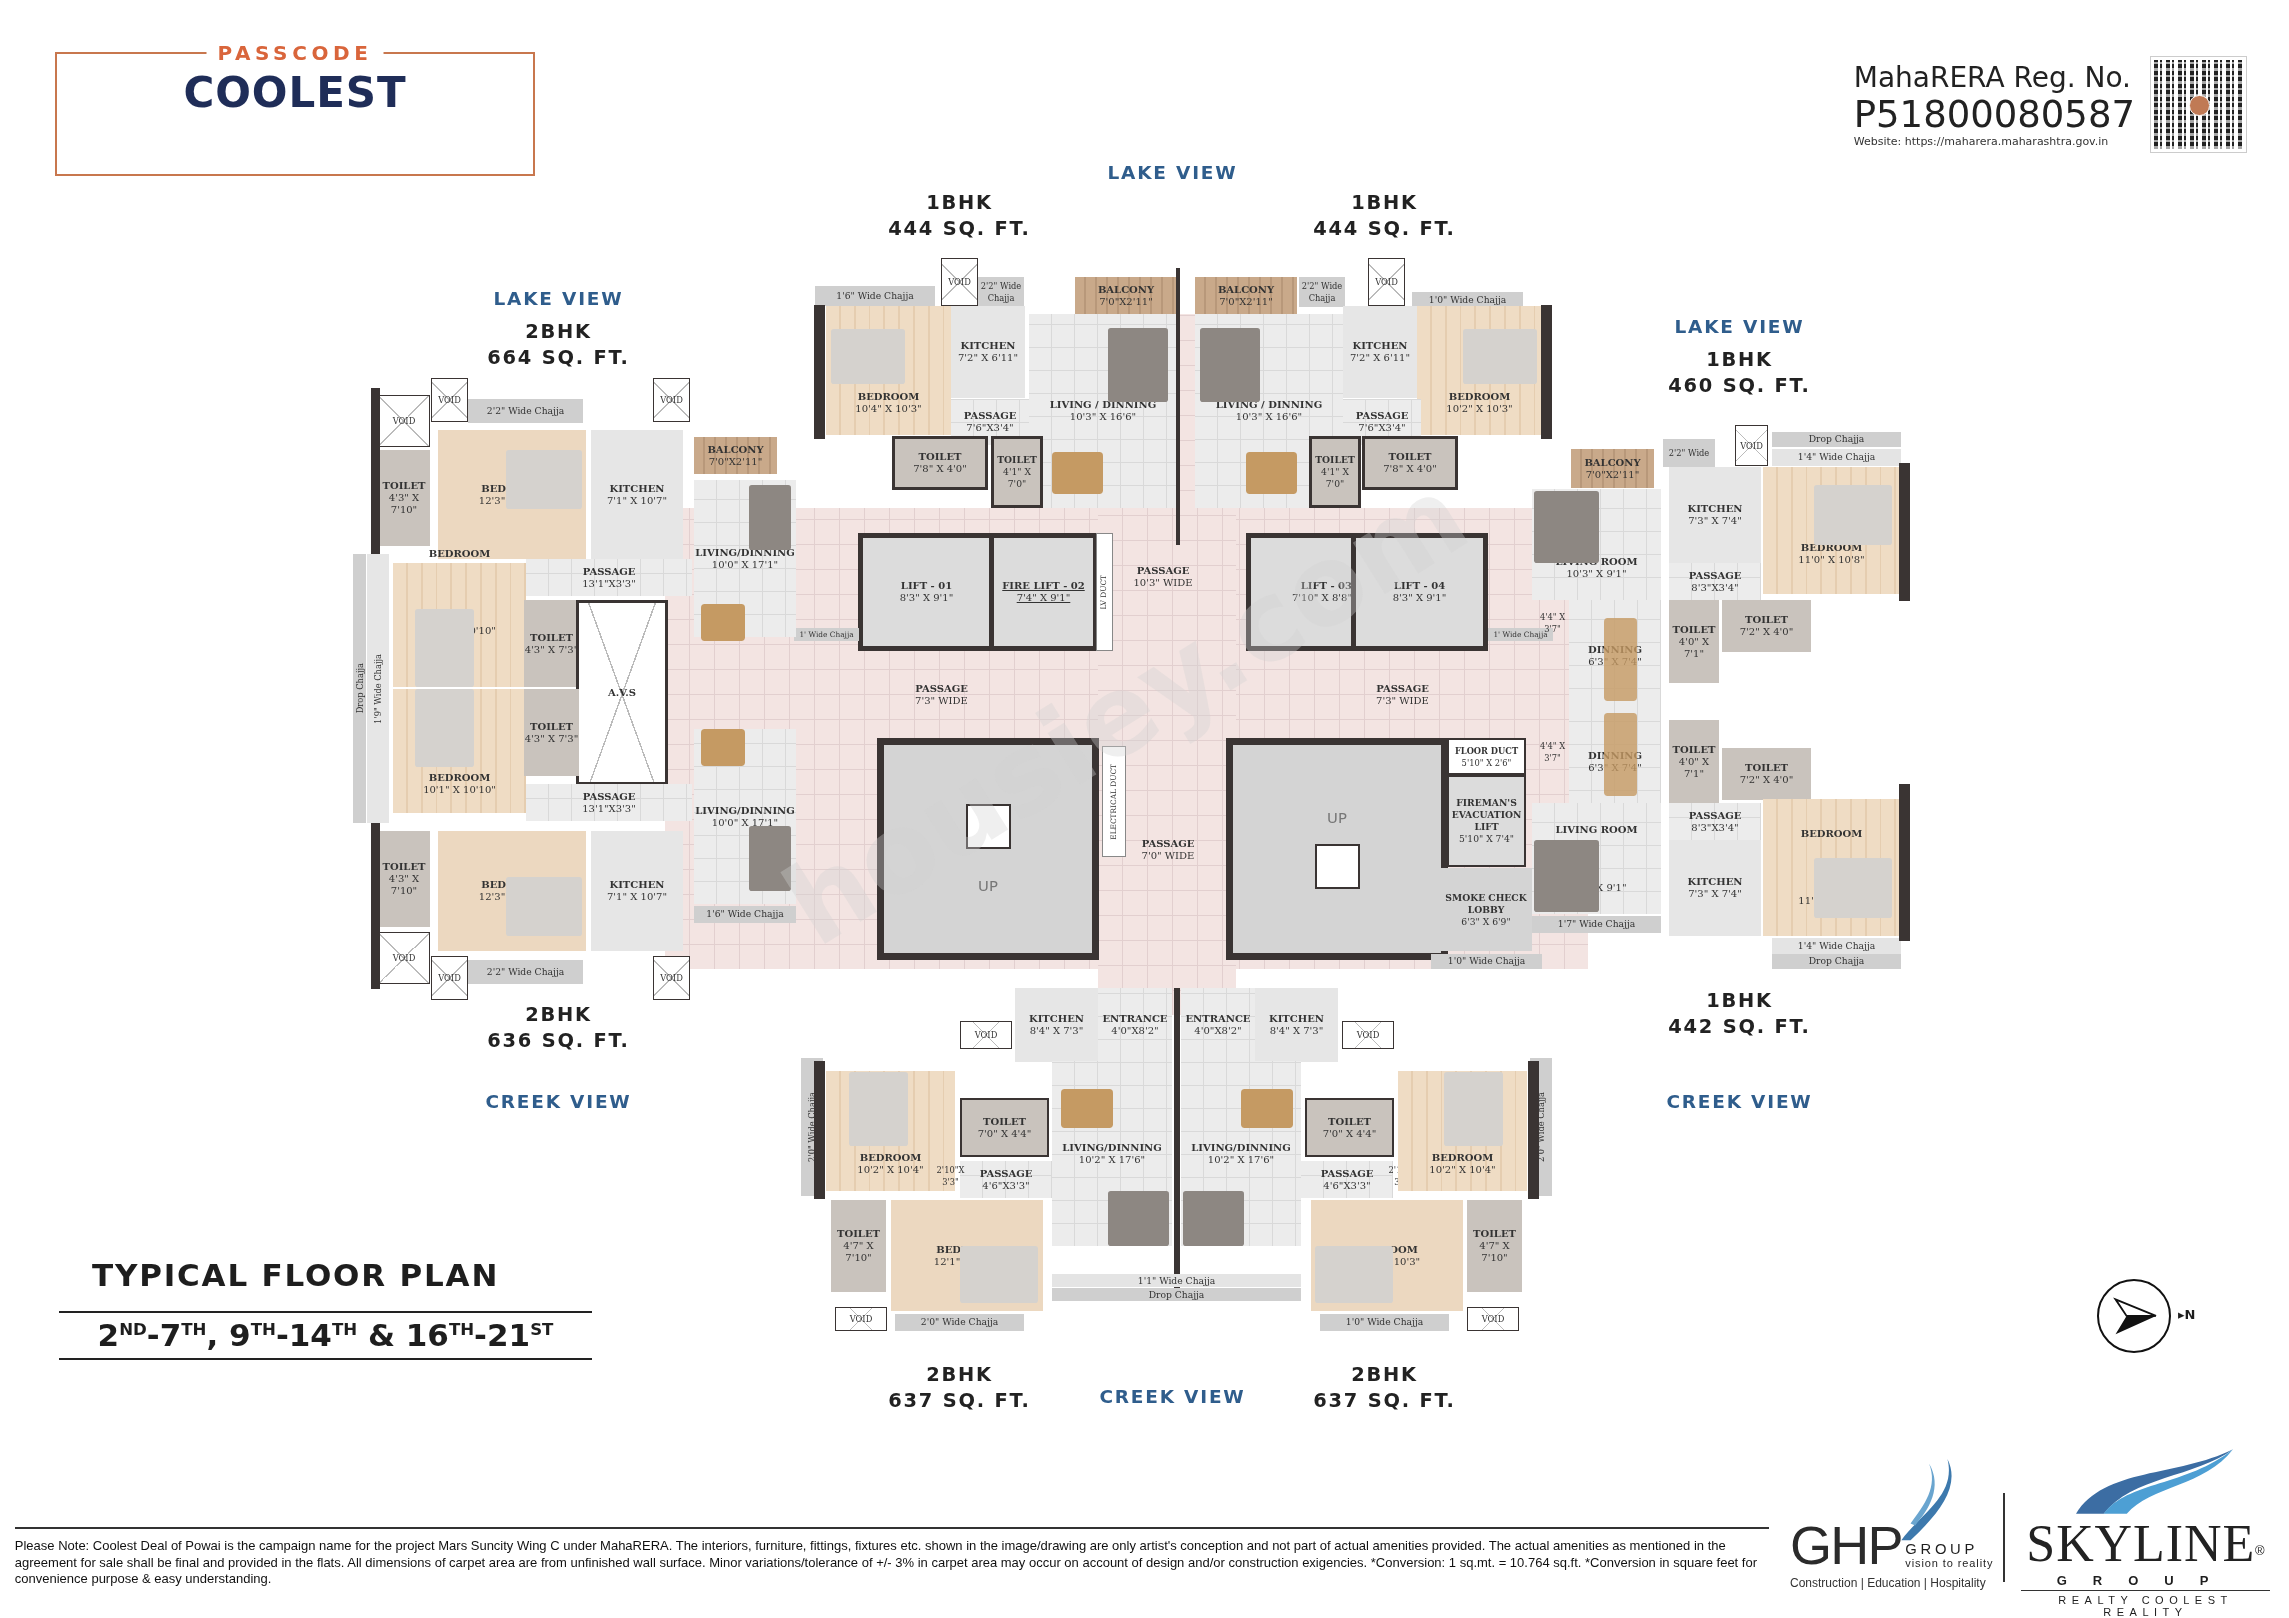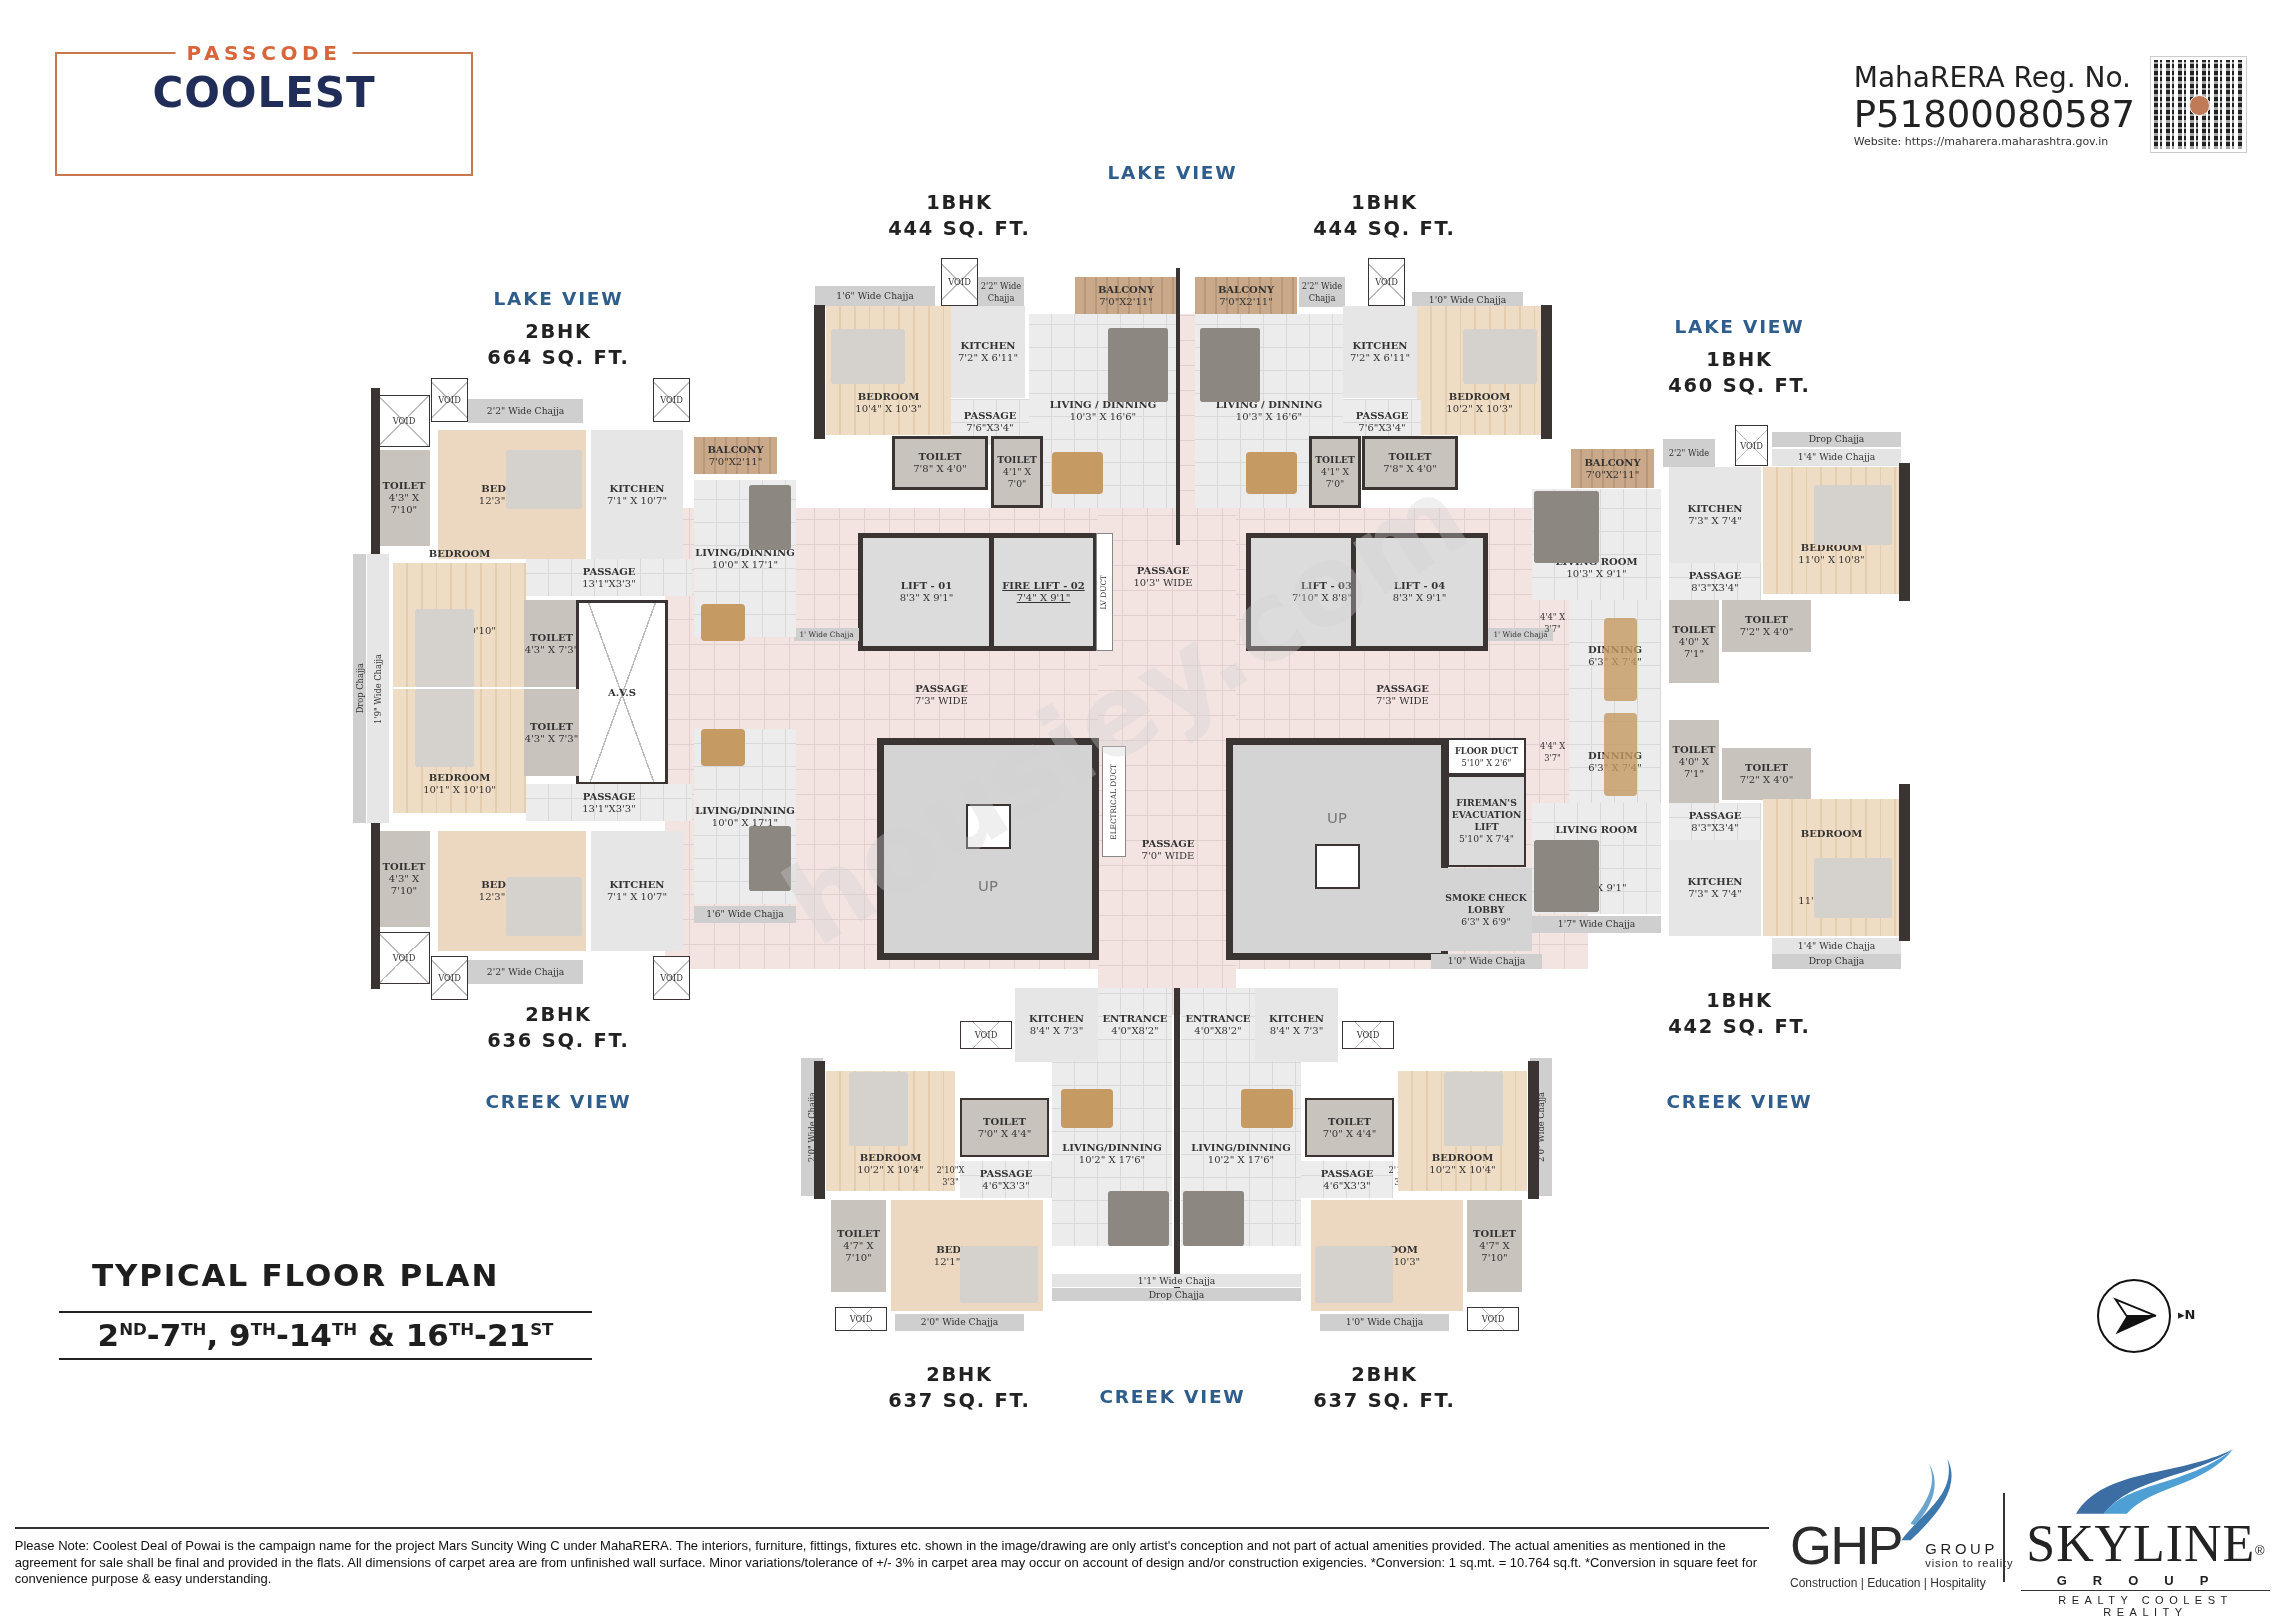--- a/index.html
+++ b/index.html
@@ -1,19 +1,19 @@
 <!DOCTYPE html>
 <html style="font-size:14.8px"><head>
 <meta charset="utf-8">
 <style>
   html,body{margin:0;padding:0;background:#fff;}
   body{width:2290px;height:1619px;position:relative;overflow:hidden;font-family:"Liberation Sans",sans-serif;color:#1e1e1e;}
   .abs{position:absolute;}
   
-  .logo-box{left:55px;top:52px;width:418px;height:124px;border:2.8px solid #c8774e;box-sizing:border-box;}
+  .logo-box{left:55px;top:52px;width:480px;height:124px;border:2.8px solid #c8774e;box-sizing:border-box;}
   .logo-pass{left:50%;transform:translateX(-50%);top:-13px;background:#fff;padding:0 11px;color:#d9653b;font:bold 20px "DejaVu Sans",sans-serif;letter-spacing:4.6px;}
   .logo-l1{left:0;right:0;top:16.6px;text-align:center;color:#1f2d58;font:bold 42px "DejaVu Sans",sans-serif;letter-spacing:0.9px;line-height:44px;}
   .logo-l2{left:0;right:0;top:61px;text-align:center;color:#1f2d58;font:bold 42px "DejaVu Sans",sans-serif;line-height:44px;}
   .logo-of{display:inline-block;width:31px;height:31px;border-radius:50%;background:#e0643a;color:#fff;font:italic 16.6px "DejaVu Serif",serif;line-height:29.5px;text-align:center;vertical-align:middle;margin:0 3.7px;}
   
   .rera{right:155px;top:61px;text-align:left;}
   .rera-l1{font:28px "DejaVu Sans",sans-serif;color:#222;}
   .rera-l2{font:37px "DejaVu Sans",sans-serif;color:#222;line-height:41px;}
   .rera-web{font:11px "DejaVu Sans",sans-serif;color:#333;}
   .qr{right:44px;top:57px;width:89px;height:89px;background:
@@ -609,21 +609,21 @@
 <div class="abs northlbl">▸<span>N</span></div>
 
 <div class="abs rule"></div>
 <div class="abs note">Please Note: Coolest Deal of Powai is the campaign name for the project Mars Suncity Wing C under MahaRERA. The interiors, furniture, fittings, fixtures etc. shown in the image/drawing are only artist's conception and not part of actual amenities provided. The actual amenities as mentioned in the agreement for sale shall be final and provided in the flats. All dimensions of carpet area are from unfinished wall surface. Minor variations/tolerance of +/- 3% in carpet area may occur on account of design and/or construction exigencies. *Conversion: 1 sq.mt. = 10.764 sq.ft. *Conversion in square feet for convenience purpose &amp; easy understanding.</div>
 
 <div class="abs ghp">
   <svg class="abs" style="left:102px;top:-55px;" width="74" height="83" viewBox="0 0 80 90">
     <path d="M10,88 C30,60 70,40 60,0 C75,30 50,60 20,88 Z" fill="#3d79ad"></path>
     <path d="M20,70 C35,50 50,30 40,5 C55,30 40,55 25,72 Z" fill="#6aa5cf"></path>
   </svg>
-  <div style="display:flex;align-items:flex-end;gap:20px;">
+  <div style="display:flex;align-items:flex-end;">
     <span class="ghp-main">GHP</span>
     <span style="display:flex;flex-direction:column;margin-left:3.7px;margin-bottom:7.4px;">
       <span class="ghp-group">GROUP</span>
       <span class="ghp-tag">vision to reality</span>
     </span>
   </div>
   <div class="ghp-sub">Construction | Education | Hospitality</div>
 </div>
 <div class="abs divider"></div>
 <div class="abs skyline">

